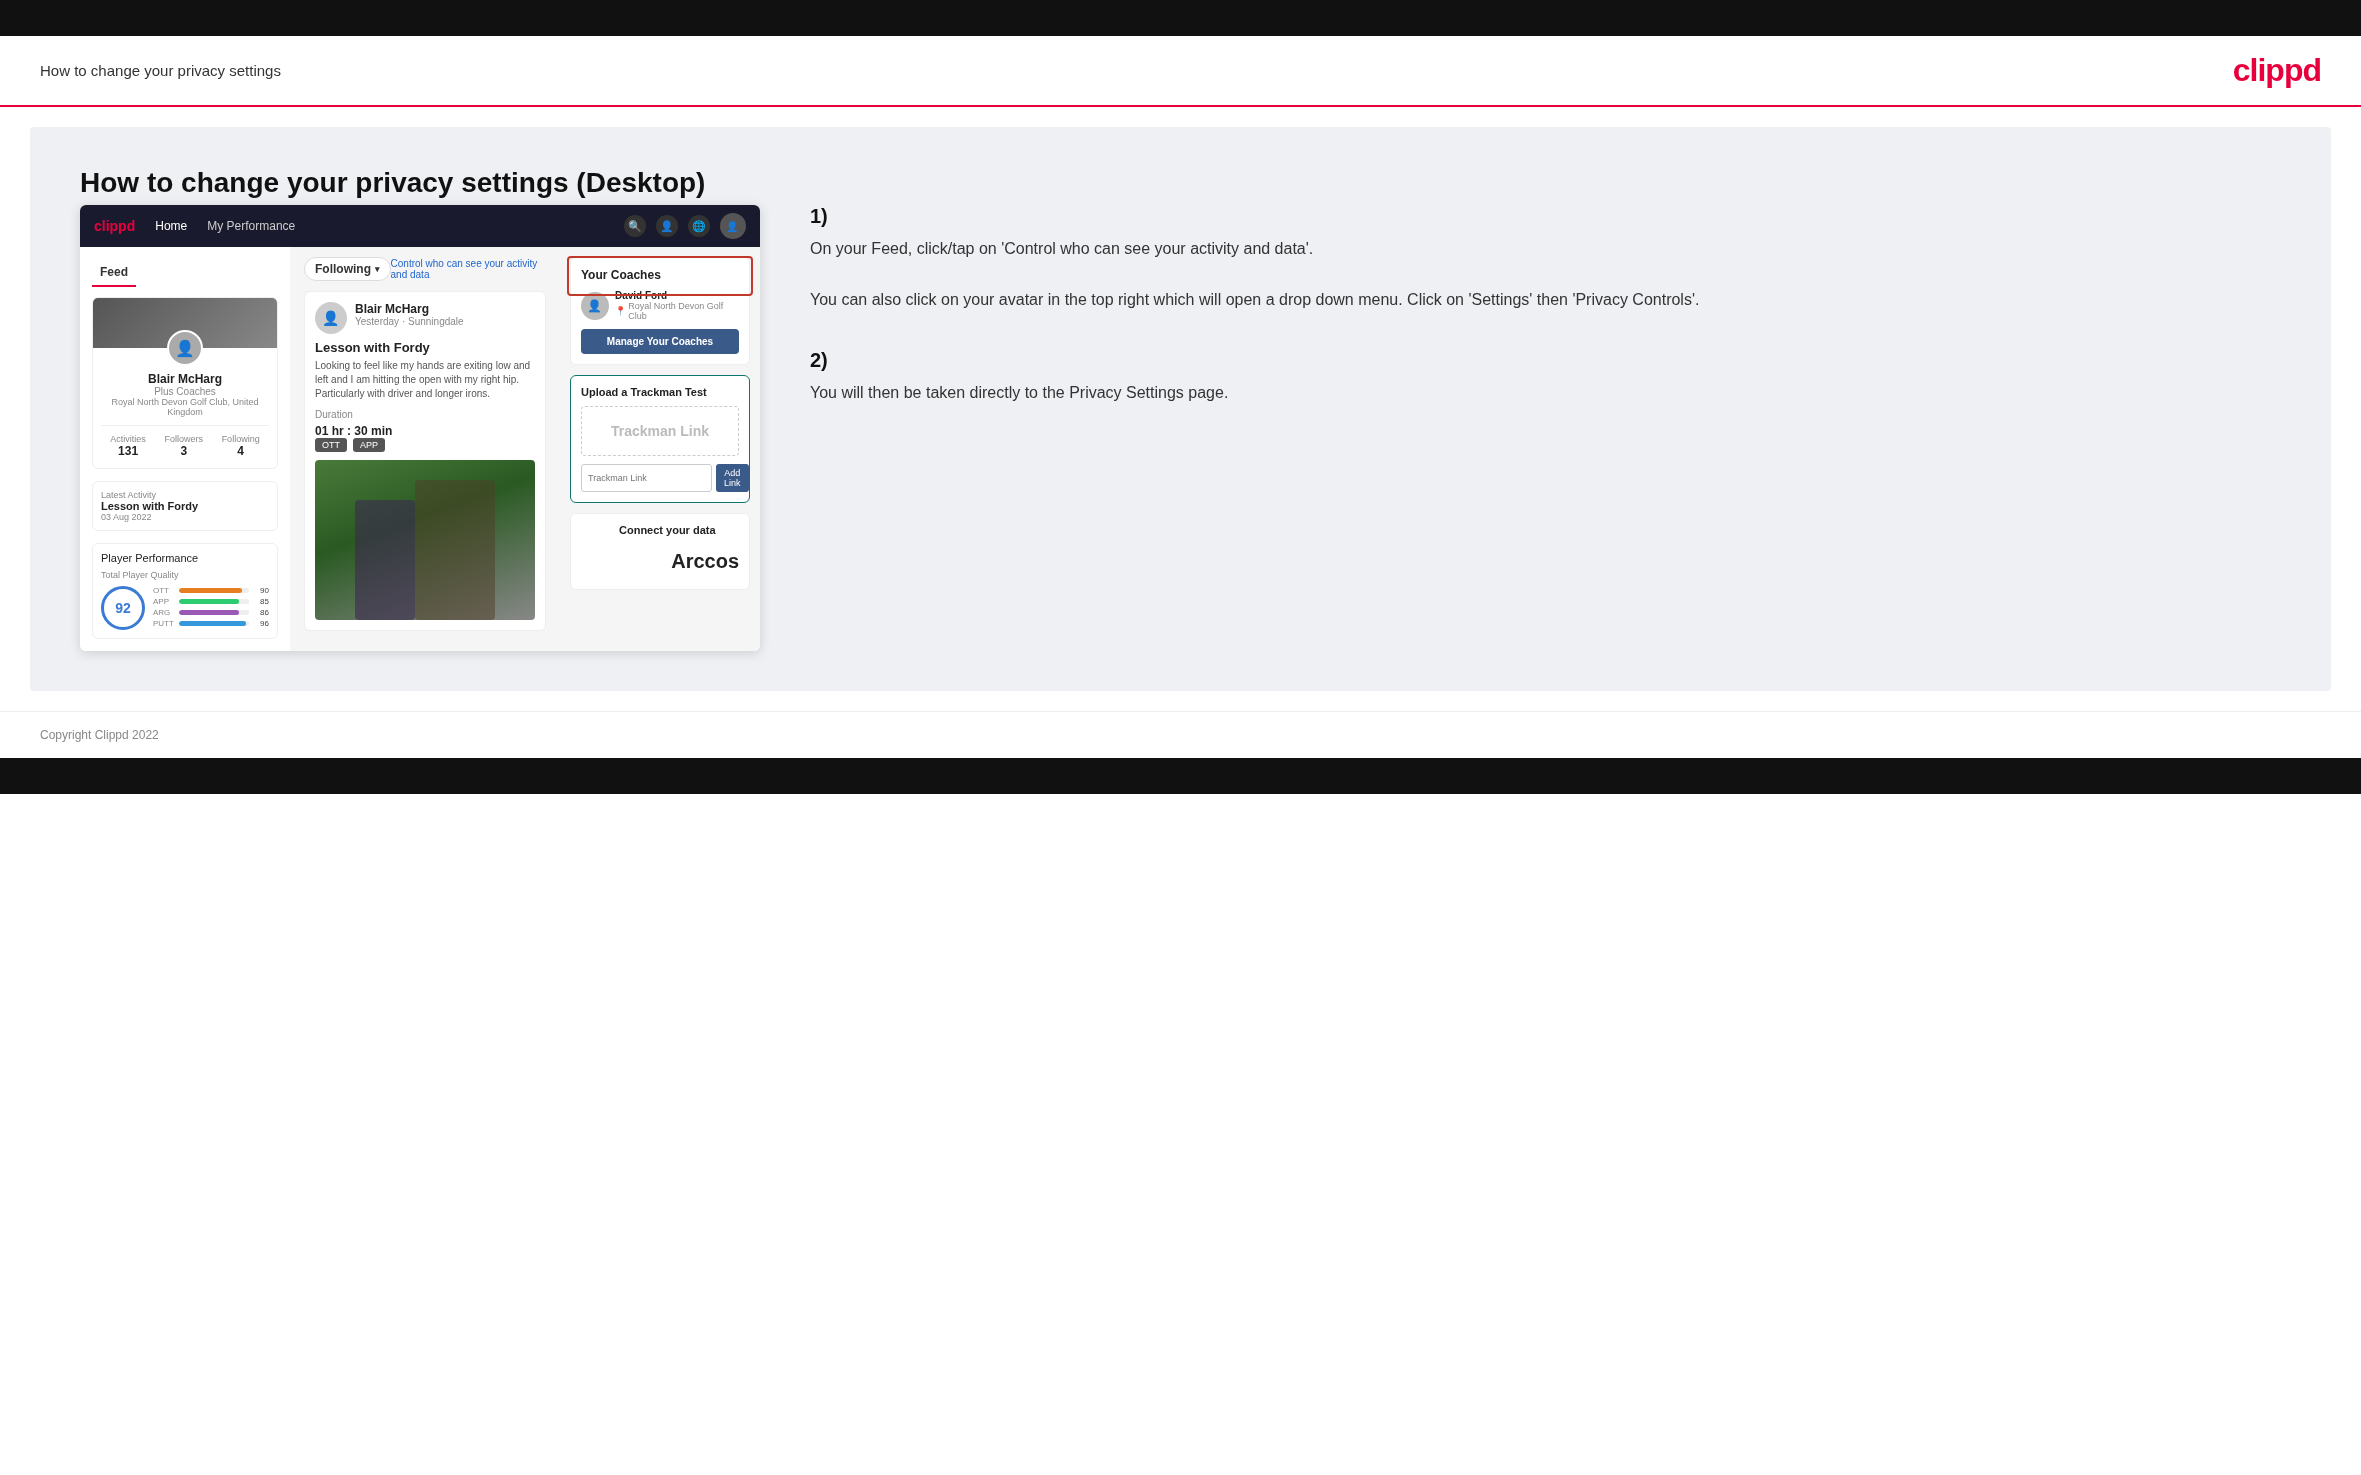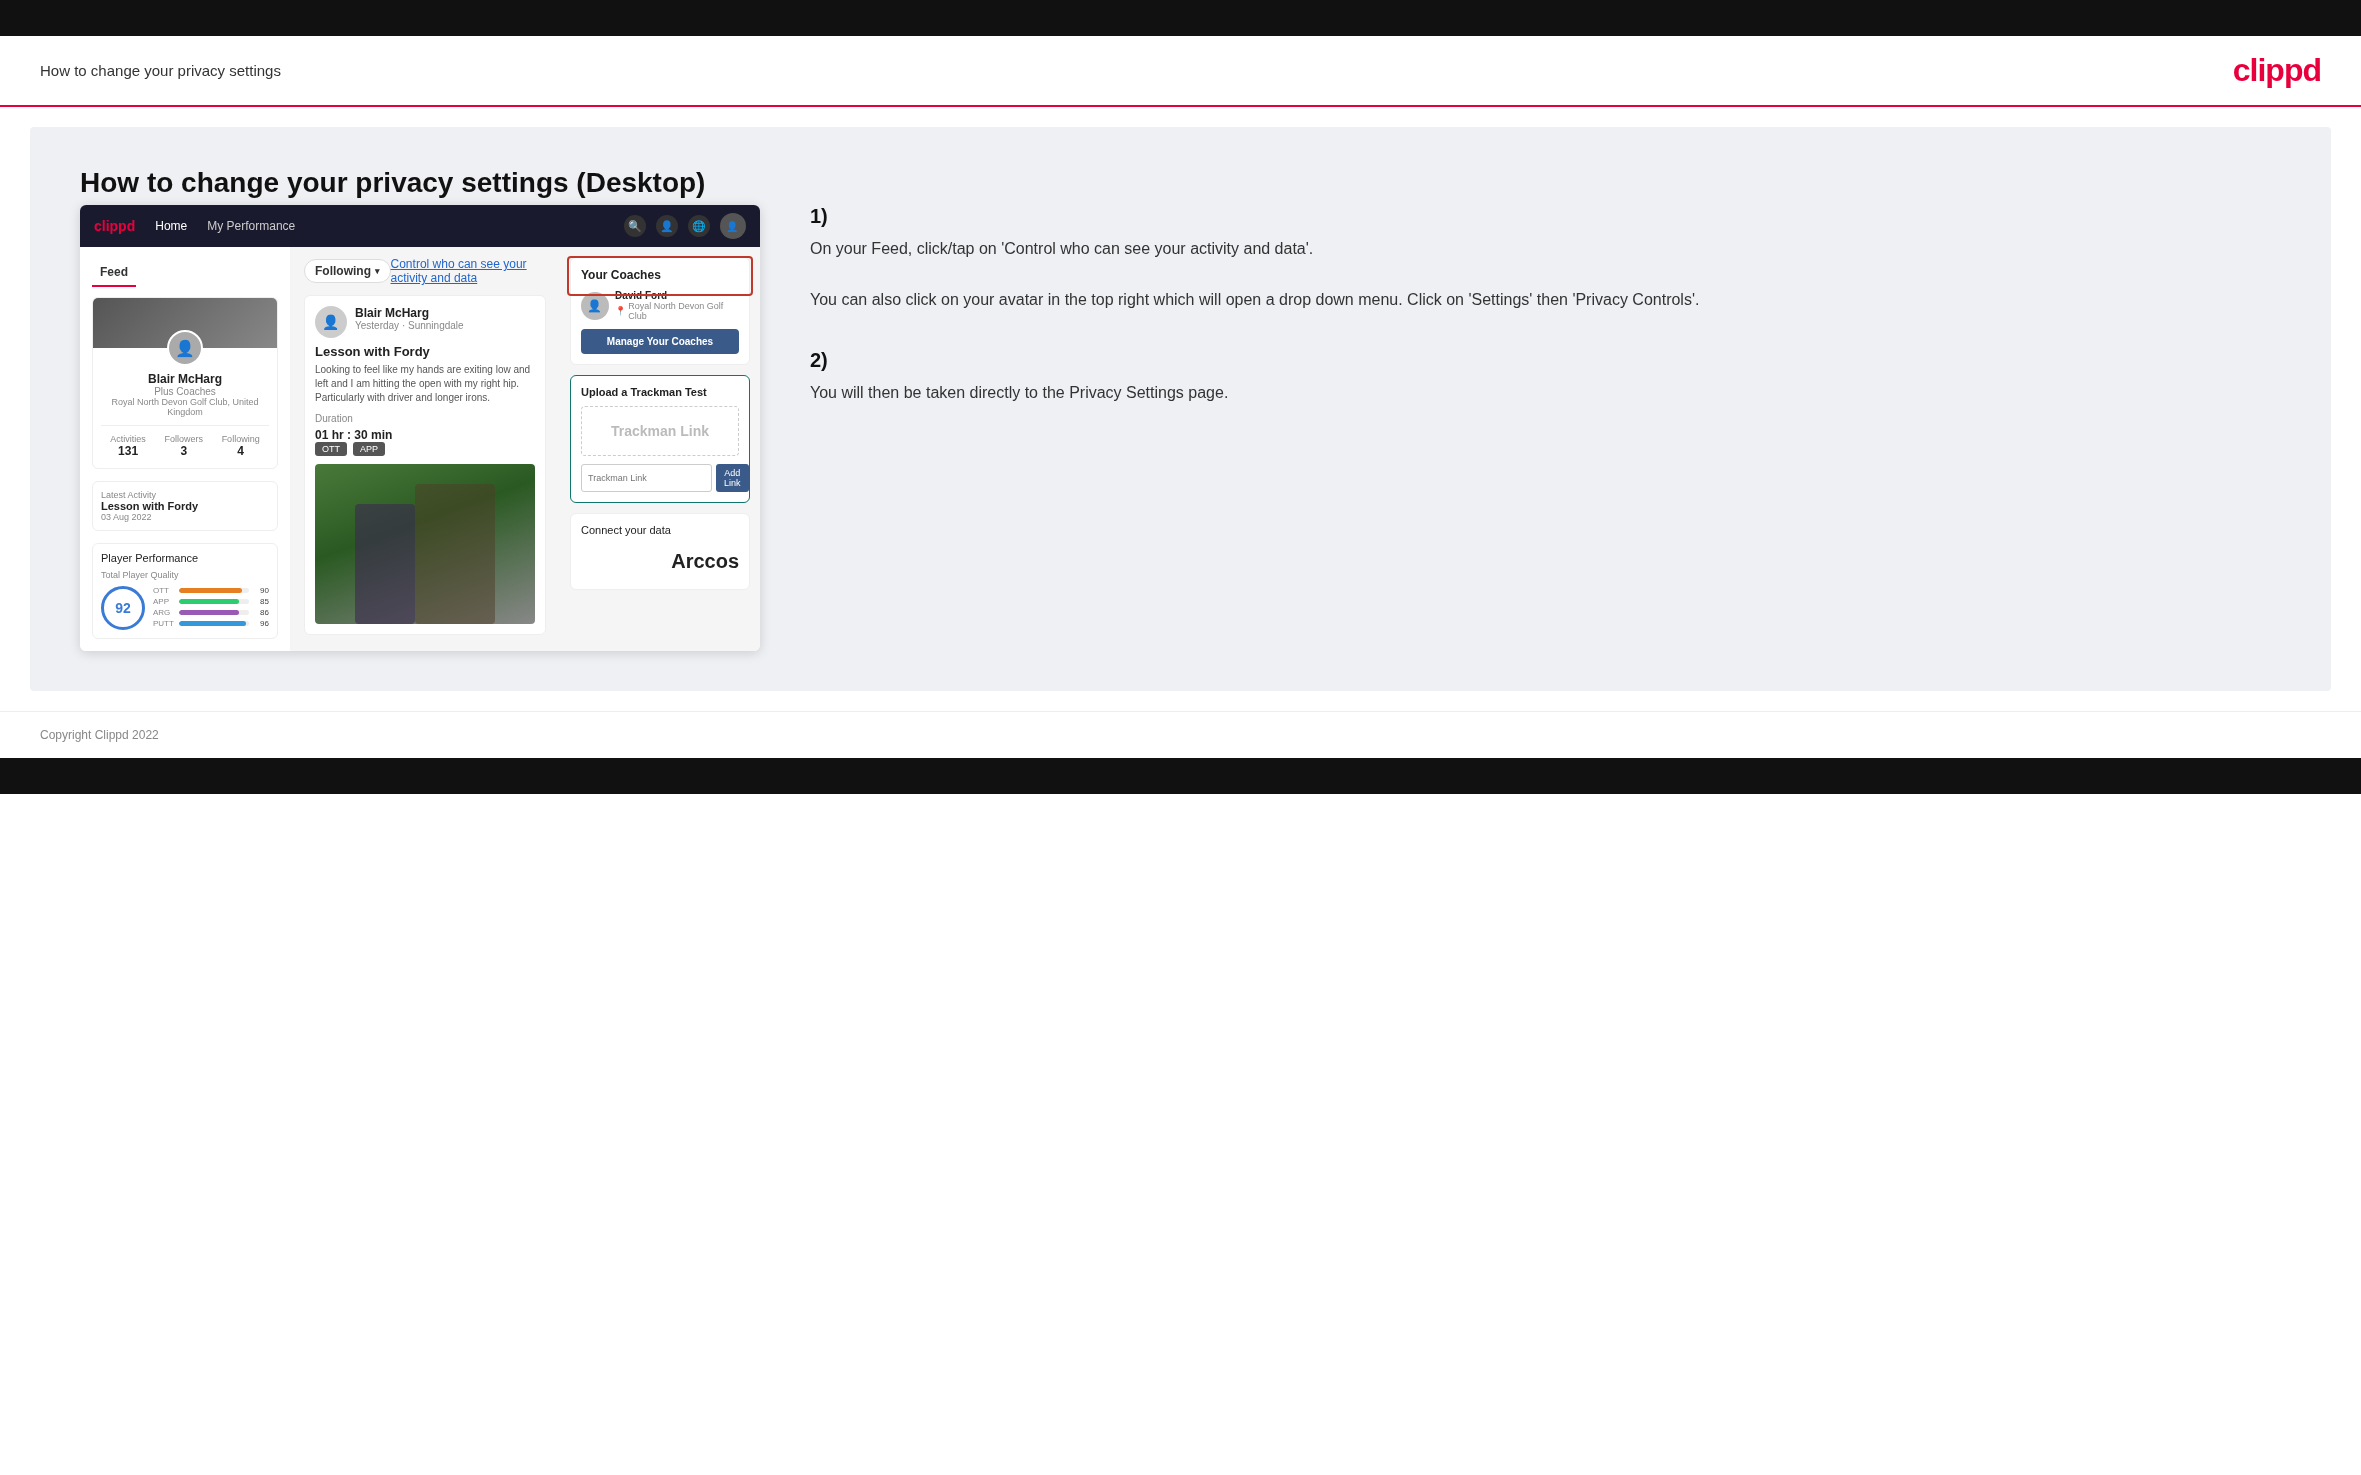--- a/index.html
+++ b/index.html
@@ -258,23 +258,22 @@
       font-size: 12px;
       font-weight: 600;
       color: #333;
       border: 1px solid #ddd;
       border-radius: 16px;
       padding: 4px 10px;
       background: #fff;
     }
     .following-chevron { font-size: 9px; }
     .control-link {
-      font-size: 12px;
+      font-size: 10px;
       color: #2266cc;
-      text-decoration: underline;
       cursor: pointer;
     }
 
     
     .post-card {
       background: #fff;
       border: 1px solid #eee;
       border-radius: 6px;
       padding: 10px;
     }
@@ -400,21 +399,21 @@
       cursor: pointer;
     }
 
     
     .connect-box {
       background: #fff;
       border: 1px solid #eee;
       border-radius: 6px;
       padding: 10px;
     }
-    .connect-title { font-size: 11px; font-weight: 400; margin-bottom: 8px; }
+    .connect-title { font-size: 11px; font-weight: 700; margin-bottom: 8px; margin-left: 38px; }
     .arccos-text {
       font-size: 20px;
       font-weight: 700;
       color: #222;
       text-align: right;
       padding: 6px 0;
     }
 
     
     .annotation-box {

